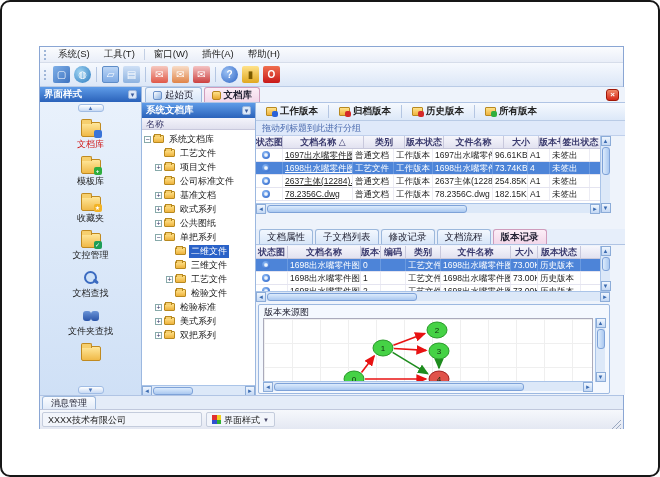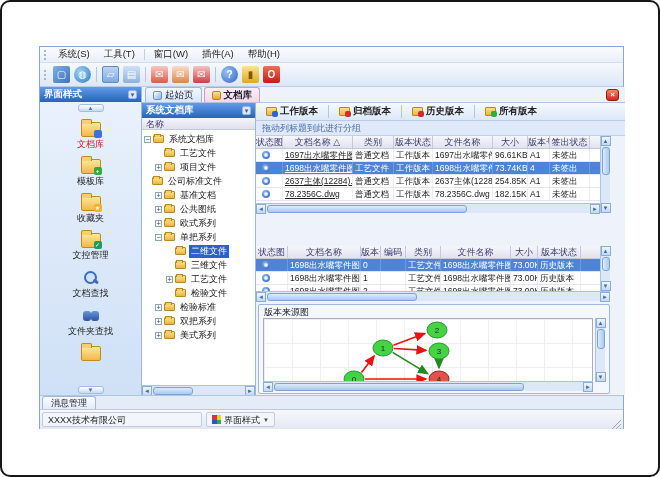--- a/index.html
+++ b/index.html
@@ -83,21 +83,21 @@
   .vbtn { display:flex; align-items:center; gap:3px; padding:1px 6px; font-size:9.5px; font-weight:bold; color:#222; }
   .vbtn .vic { width:11px; height:9px; background:linear-gradient(180deg,#ffe28a,#eeb33e); border:1px solid #b8891f; border-radius:1px; position:relative; }
   .vbtn .vic::after { content:""; position:absolute; right:-2px; bottom:-2px; width:6px; height:6px; border-radius:2px; }
   .vic.c-blue::after{background:#2a62d8;} .vic.c-red::after{background:#d42a2a;} .vic.c-green::after{background:#2fae3e;}
   .vsep { width:1px; height:13px; background:#b4c6e2; margin:0 4px; }
   .group-hint { position:absolute; left:0; top:18px; width:100%; height:15px; background:#dfe9fa; border-bottom:1px solid #c0d0ec; color:#4a6aae; font-size:9px; line-height:15px; padding-left:6px; }
 
   
   .grid { position:absolute; background:#fff; overflow:hidden; }
   .g-hdr { display:flex; height:13px; background:linear-gradient(180deg,#f6f6fc,#e2e2f0); border-bottom:1px solid #c8c8dc; }
-  .g-hc { font-size:9px; color:#3a3a6e; text-align:center; line-height:12px; border-right:1px solid #c8c8dc; overflow:hidden; white-space:nowrap; flex:none; }
+  .g-hc { font-size:9px; color:#3a3a6e; text-align:center; line-height:12px; border-right:1px solid #c8c8dc; overflow:hidden; white-space:nowrap; flex:none;font-weight:bold; }
   .g-row { display:flex; height:13px; border-bottom:1px solid #e4e4f0; background:#fff; }
   .g-row.sel { background:#4d84d8; color:#fff; }
   .g-cell { font-size:8.5px; line-height:12px; padding:0 2px; border-right:1px solid #ececf4; overflow:hidden; white-space:nowrap; flex:none; }
   .g-row.sel .g-cell { border-right-color:#6a9ae0; }
   .doclink { text-decoration:underline; }
   .stat-ic { width:8px; height:8px; border-radius:50%; background:radial-gradient(circle at 35% 30%,#8ab8f4,#2a62c8); display:inline-block; margin:2px 0 0 4px; position:relative; }
   .stat-ic::after { content:""; position:absolute; left:2px; top:2px; width:4px; height:4px; background:radial-gradient(circle,#fff,#bcd4f4); border-radius:50%; }
 
   
   .detail-hdr { position:absolute; left:0; width:100%; height:13px; background:linear-gradient(180deg,#5f9ce8,#2a62ba); color:#fff; font-weight:bold; font-size:9px; display:flex; align-items:center; justify-content:space-between; padding:0 4px; }
@@ -235,39 +235,39 @@
                 <div class="tree-row" style="padding-left: 13px;">
                   <span class="texp none"></span>
                   <span class="tfold"></span>
                   <span class="tlabel">工艺文件</span>
                 </div>
                 <div class="tree-row" style="padding-left: 13px;">
                   <span class="texp">+</span>
                   <span class="tfold"></span>
                   <span class="tlabel">项目文件</span>
                 </div>
-                <div class="tree-row" style="padding-left: 1px;">
+                <div class="tree-row" style="padding-left: 13px;">
                   <span class="texp none"></span>
                   <span class="tfold"></span>
                   <span class="tlabel">公司标准文件</span>
                 </div>
                 <div class="tree-row" style="padding-left: 13px;">
                   <span class="texp">+</span>
                   <span class="tfold"></span>
                   <span class="tlabel">基准文档</span>
                 </div>
                 <div class="tree-row" style="padding-left: 13px;">
                   <span class="texp">+</span>
                   <span class="tfold"></span>
+                  <span class="tlabel">欧式系列</span>
+                </div>
+                <div class="tree-row" style="padding-left: 13px;">
+                  <span class="texp">+</span>
+                  <span class="tfold"></span>
                   <span class="tlabel">公共图纸</span>
-                </div>
-                <div class="tree-row" style="padding-left: 13px;">
-                  <span class="texp">+</span>
-                  <span class="tfold"></span>
-                  <span class="tlabel">欧式系列</span>
                 </div>
                 <div class="tree-row" style="padding-left: 13px;">
                   <span class="texp">−</span>
                   <span class="tfold"></span>
                   <span class="tlabel">单把系列</span>
                 </div>
                 <div class="tree-row" style="padding-left: 24px;">
                   <span class="texp none"></span>
                   <span class="tfold"></span>
                   <span class="tlabel sel">二维文件</span>
@@ -288,26 +288,26 @@
                   <span class="tlabel">检验文件</span>
                 </div>
                 <div class="tree-row" style="padding-left: 13px;">
                   <span class="texp">+</span>
                   <span class="tfold"></span>
                   <span class="tlabel">检验标准</span>
                 </div>
                 <div class="tree-row" style="padding-left: 13px;">
                   <span class="texp">+</span>
                   <span class="tfold"></span>
+                  <span class="tlabel">美式系列</span>
+                </div>
+                <div class="tree-row" style="padding-left: 13px;">
+                  <span class="texp">+</span>
+                  <span class="tfold"></span>
                   <span class="tlabel">双把系列</span>
-                </div>
-                <div class="tree-row" style="padding-left: 13px;">
-                  <span class="texp">+</span>
-                  <span class="tfold"></span>
-                  <span class="tlabel">美式系列</span>
                 </div>
               </div>
           <div class="hscroll">
             <span class="sb-btn">◄</span>
             <span class="sb-thumb-h" style="width:40px;"></span>
             <span class="sb-btn" style="margin-left:auto;">►</span>
           </div>
         </div>
 
         <div class="right-area">
@@ -332,21 +332,21 @@
                 <div class="vbtn">
                   <span class="vic c-green"></span>
                   <span>所有版本</span>
                 </div>
               </div>
           <div class="group-hint">拖动列标题到此进行分组</div>
 
           <div class="grid" id="doc-table" style="left:0; top:33px; width:344px; height:67px;">
                 <div class="g-hdr">
                   <span class="g-hc" style="width: 27px;">状态图</span>
-                  <span class="g-hc" style="width: 70px;">文档名称 △</span>
+                  <span class="g-hc" style="width: 81px;">文档名称 △</span>
                   <span class="g-hc" style="width: 41px;">类别</span>
                   <span class="g-hc" style="width: 39px;">版本状态</span>
                   <span class="g-hc" style="width: 60px;">文件名称</span>
                   <span class="g-hc" style="width: 35px;">大小</span>
                   <span class="g-hc" style="width: 22px;">版本号</span>
                   <span class="g-hc" style="width: 40px;">签出状态</span>
                 </div>
                 <div class="g-row">
                   <span class="g-cell" style="width: 27px;"><span class="stat-ic"></span></span>
                   <span class="g-cell doclink" style="width: 70px;">1697出水嘴零件图.dwg</span>
@@ -392,20 +392,27 @@
             <span class="sb-btn">▲</span>
             <span class="sb-thumb-v" style="height:28px;"></span>
             <span class="sb-btn" style="margin-top:auto;">▼</span>
           </div>
           <div class="hscroll" style="position:absolute; left:0; top:100px; width:344px;">
             <span class="sb-btn">◄</span>
             <span class="sb-thumb-h" style="width:200px;"></span>
             <span class="sb-btn" style="margin-left:auto;">►</span>
           </div>
 
+          <div class="dtabs" style="top:126px;" id="detail-tabs">
+                <div class="dtab">文档属性</div>
+                <div class="dtab">子文档列表</div>
+                <div class="dtab">修改记录</div>
+                <div class="dtab">文档流程</div>
+                <div class="dtab active">版本记录</div>
+              </div>
           <div class="grid" id="detail-table" style="left:0; top:143px; width:344px; height:45px;">
                 <div class="g-hdr">
                   <span class="g-hc" style="width: 32px;">状态图</span>
                   <span class="g-hc" style="width: 73px;">文档名称</span>
                   <span class="g-hc" style="width: 20px;">版本号</span>
                   <span class="g-hc" style="width: 25px;">编码</span>
                   <span class="g-hc" style="width: 35px;">类别</span>
                   <span class="g-hc" style="width: 70px;">文件名称</span>
                   <span class="g-hc" style="width: 27px;">大小</span>
                   <span class="g-hc" style="width: 43px;">版本状态</span>

